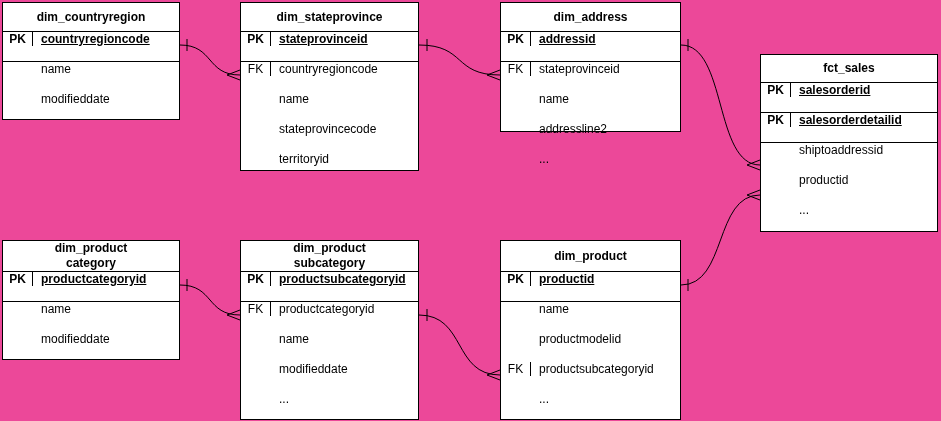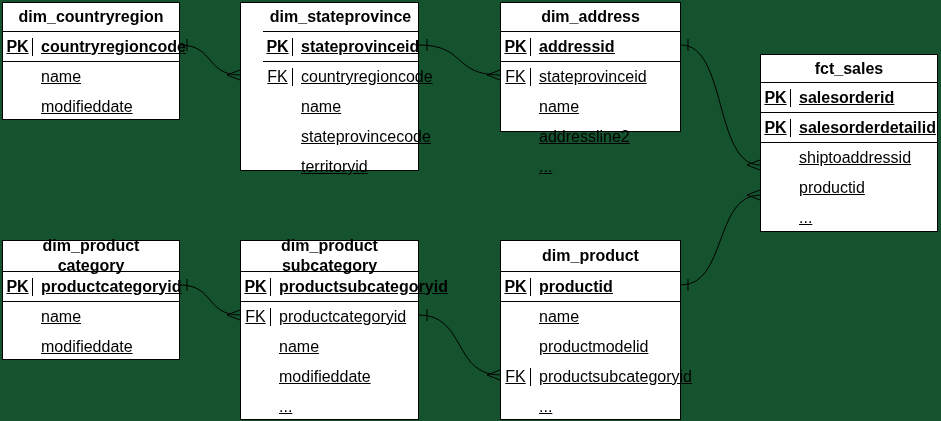--- a/index.html
+++ b/index.html
@@ -1,28 +1,28 @@
 <!DOCTYPE html>
 <html><head>
 <meta charset="utf-8">
 <style>
   html,body{margin:0;padding:0;background:#ffffff;}
   .canvas{
-    position:relative;width:941px;height:421px;background:#14532d;
-    font-family:"Liberation Sans",sans-serif;font-size:16px;color:#000;
+    position:relative;width:941px;height:421px;background:#ec4899;
+    font-family:"Liberation Sans",sans-serif;font-size:12px;color:#000;
     overflow:hidden;
   }
   .tbl{position:absolute;background:#ffffff;border:1px solid #000;box-sizing:border-box;}
   .t-title{
     display:flex;align-items:center;justify-content:center;text-align:center;
     font-weight:bold;border-bottom:1px solid #000;white-space:pre-line;line-height:1.25;
     box-sizing:border-box;
   }
   .h28{height:28px}.h29{height:29px}.h30{height:30px}.h31{height:31px}
-  .t-row{display:flex;align-items:center;height:30px;box-sizing:border-box;text-decoration:underline;}
+  .t-row{display:flex;align-items:flex-start;height:30px;box-sizing:border-box;}
   .t-row.pk{border-bottom:1px solid #000;}
   .t-key{
     width:30px;min-width:30px;border-right:1px solid #000;
     display:flex;align-items:center;justify-content:center;box-sizing:border-box;
   }
   .pk .t-key{font-weight:bold;}
   .t-field{display:flex;align-items:center;padding-left:8px;}
   .pk .t-field{font-weight:bold;text-decoration:underline;}
   .edges{position:absolute;left:0;top:0;pointer-events:none;}
   .edge{fill:none;stroke:#000;stroke-width:1;}
@@ -41,21 +41,21 @@
     <div class="t-row">
       <div class="t-key"></div>
       <div class="t-field">name</div>
     </div>
     <div class="t-row">
       <div class="t-key"></div>
       <div class="t-field">modifieddate</div>
     </div>
   </div>
 
-  <div class="tbl" style="left:240px;top:2px;width:179px;height:169px;padding-left:22px;">
+  <div class="tbl" style="left:240px;top:2px;width:179px;height:169px;">
     <div class="t-title h29">dim_stateprovince</div>
     <div class="t-row pk h29">
       <div class="t-key">PK</div>
       <div class="t-field">stateprovinceid</div>
     </div>
     <div class="t-row">
       <div class="t-key">FK</div>
       <div class="t-field">countryregioncode</div>
     </div>
     <div class="t-row">

